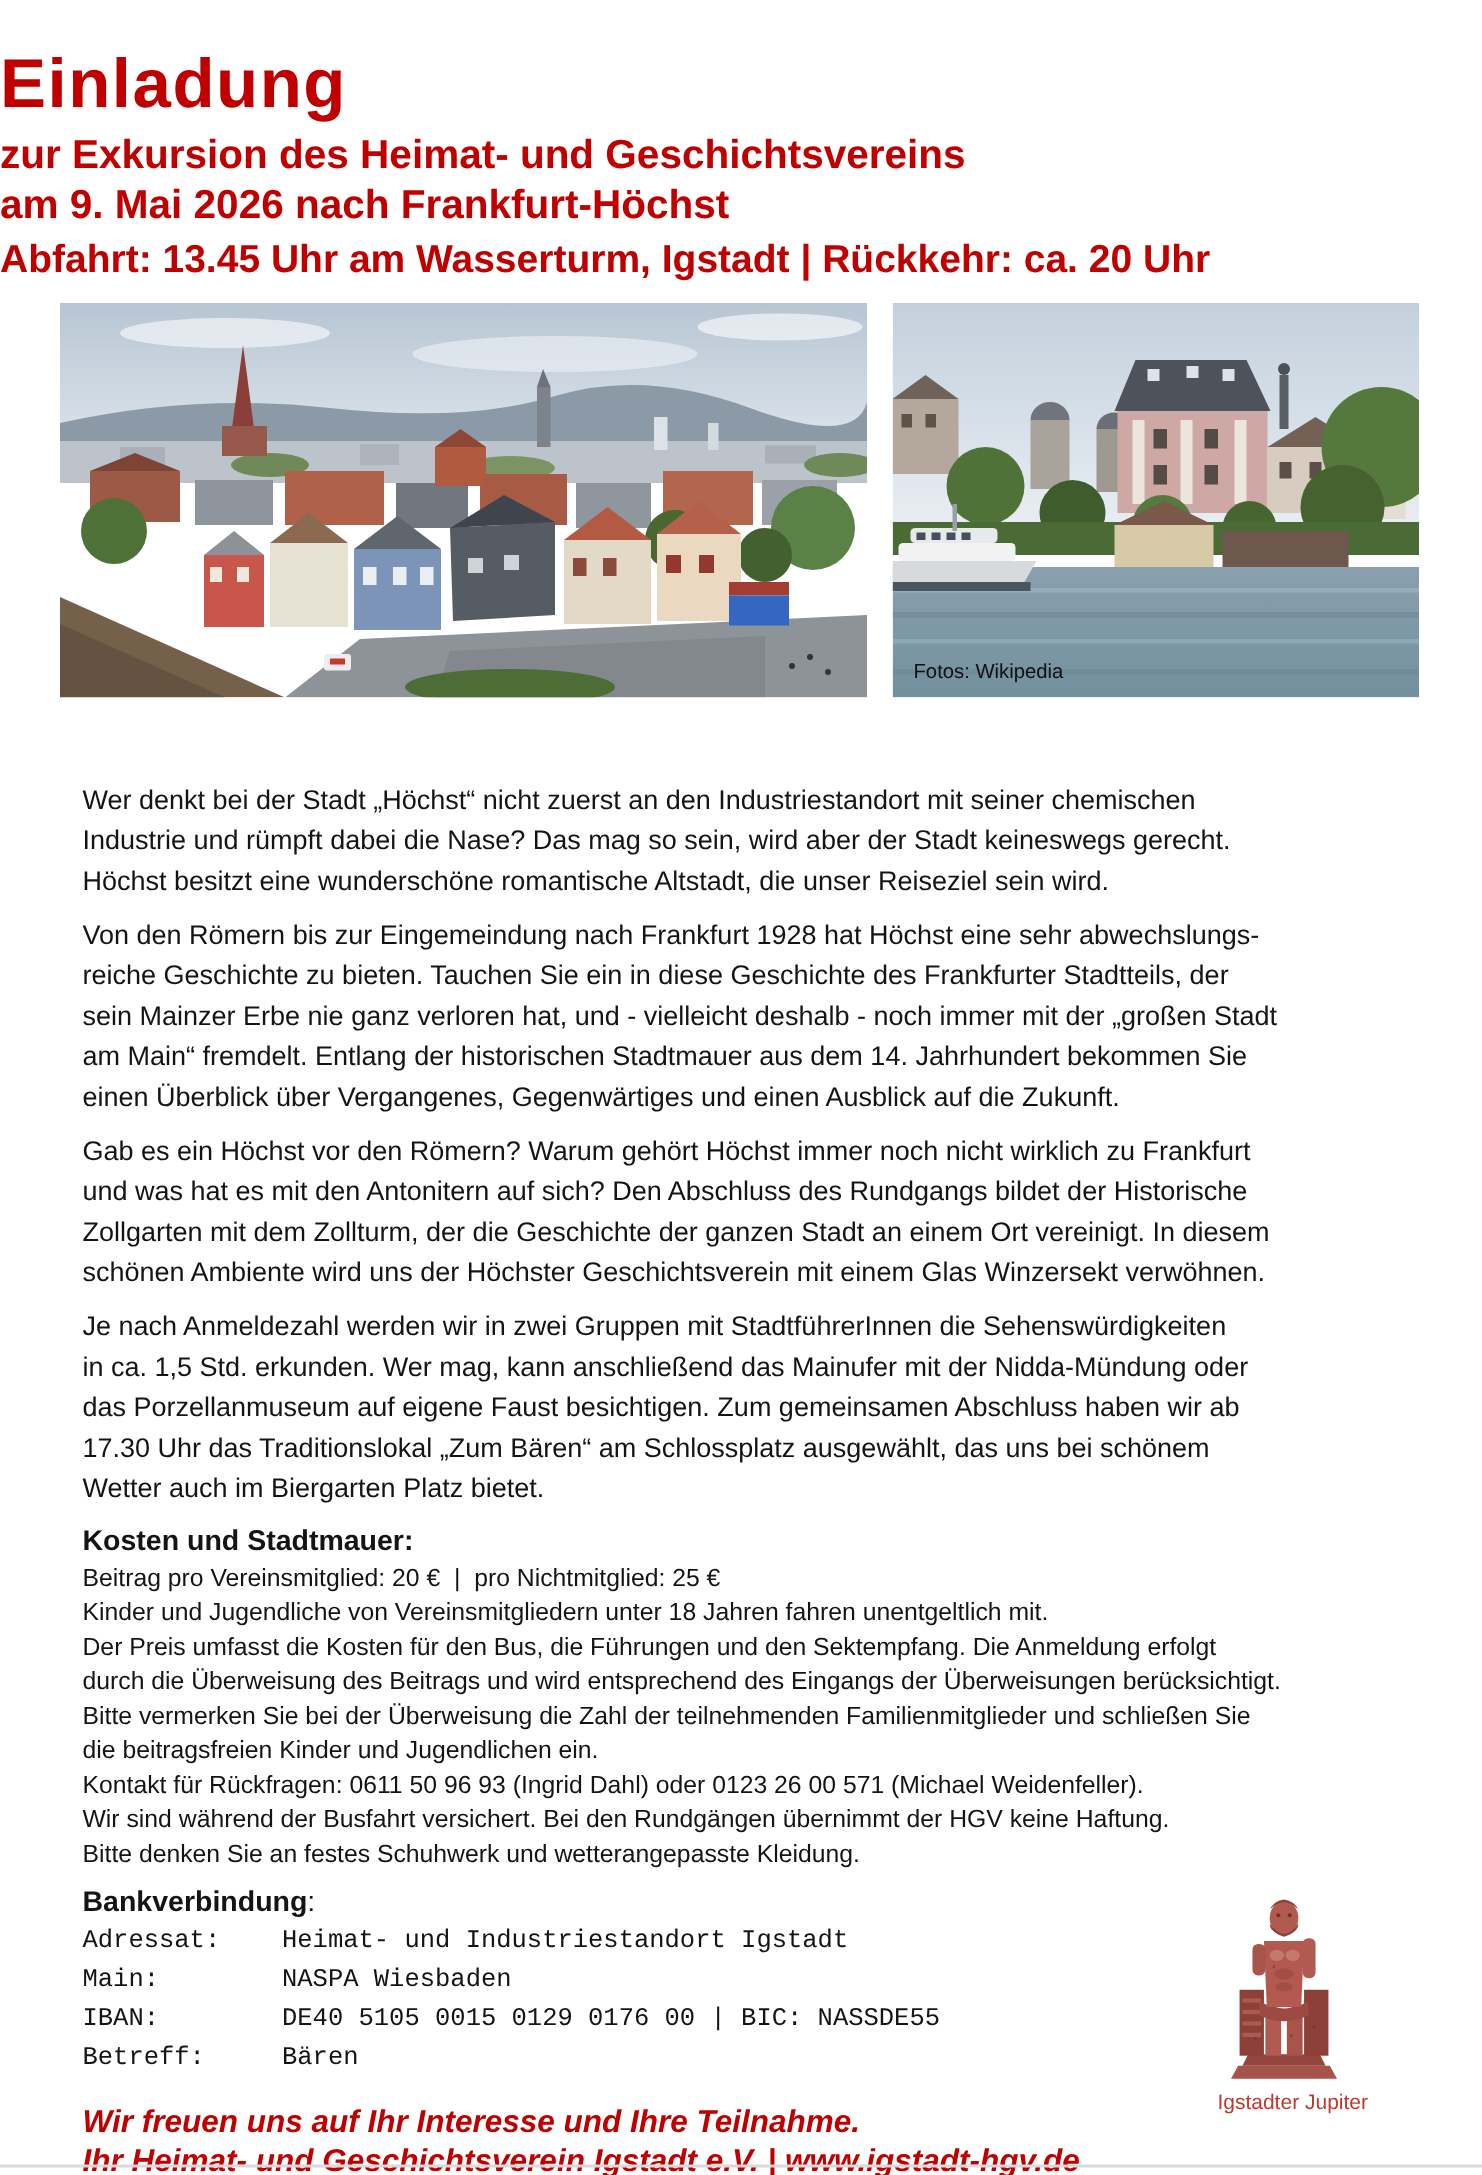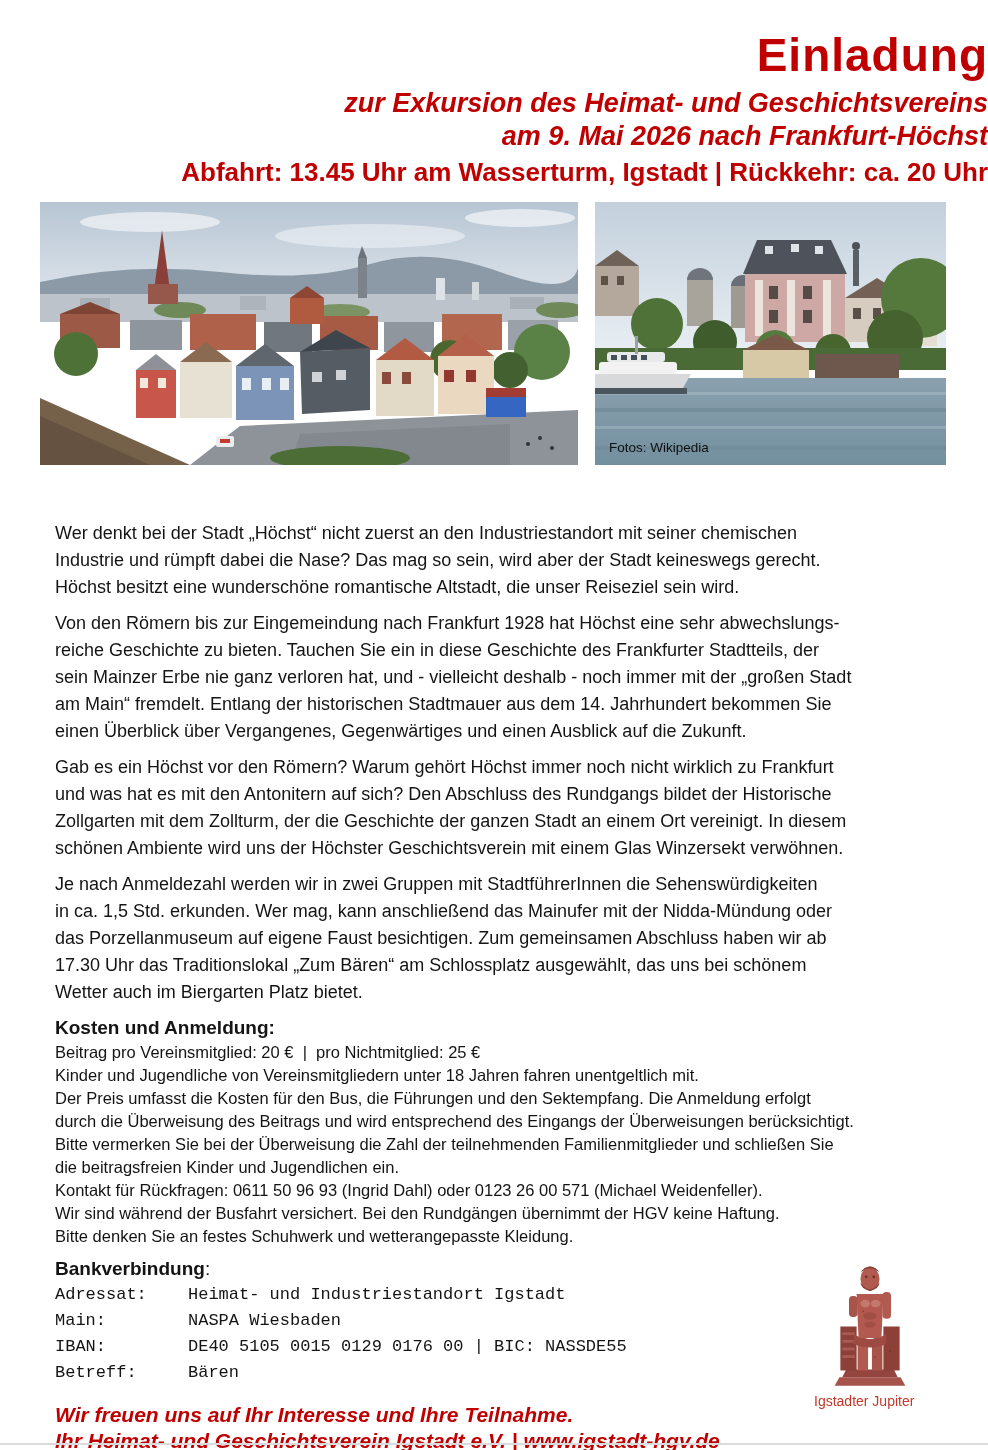--- a/index.html
+++ b/index.html
@@ -6,23 +6,23 @@
     --red:#C00000;
     --caption-red:#C1392B;
     --ink:#141414;
   }
   *{margin:0;padding:0;box-sizing:border-box;}
   html,body{background:#ffffff;}
   body{font-family:"Liberation Sans","DejaVu Sans",sans-serif;color:var(--ink);}
   .page{position:relative;width:988px;height:1450px;background:#fff;overflow:hidden;margin:0 auto;}
 
   
-  .header{padding-top:30px;text-align:right;color:var(--red);font-weight:bold;}
+  .header{padding-top:30px;text-align:left;color:var(--red);font-weight:bold;}
   .header .title{font-size:46px;line-height:50px;letter-spacing:1px;}
-  .header .sub{font-size:27px;line-height:33px;font-style:italic;}
+  .header .sub{font-size:27px;line-height:33px;}
   .header .sub1{margin-top:7px;}
   .header .schedule{font-size:26px;line-height:31px;margin-top:4px;}
 
   
   .photos{display:flex;gap:17px;margin:14px 43px 0 40px;height:298px;}
   .photo{position:relative;overflow:hidden;flex:0 0 auto;}
   .photo svg{display:block;}
   .photo-left{width:538px;height:263px;}
   .photo-right{width:351px;height:263px;}
   .photo-credit{position:absolute;left:14px;bottom:10px;font-size:13.5px;color:#101010;}
@@ -35,21 +35,21 @@
   .small-lines{white-space:pre;font-size:16.5px;line-height:23px;}
 
   .bank-rows{font-size:17px;line-height:26px;font-family:Liberation Mono, monospace;}
   .bank-row{display:flex;}
   .bank-label{width:133px;flex:0 0 auto;}
 
   .footer{margin-top:16px;color:var(--red);font-weight:bold;font-style:italic;
           font-size:21px;line-height:26px;}
 
   
-  .statue-fig{position:absolute;top:1243px;right:62px;width:112px;text-align:left;}
+  .statue-fig{position:absolute;top:1243px;right:76px;width:112px;text-align:right;}
   .statue-fig svg{display:block;margin:0 auto;}
   .statue-caption{margin-top:4px;font-size:14px;color:var(--caption-red);}
 
   .bottom-rule{position:absolute;left:0;right:0;top:1443px;height:2px;background:#d9dadc;}
 </style>
 </head>
 <body>
 
 <div class="page">
 
@@ -245,21 +245,21 @@
     <div class="para">Gab es ein Höchst vor den Römern? Warum gehört Höchst immer noch nicht wirklich zu Frankfurt
 und was hat es mit den Antonitern auf sich? Den Abschluss des Rundgangs bildet der Historische
 Zollgarten mit dem Zollturm, der die Geschichte der ganzen Stadt an einem Ort vereinigt. In diesem
 schönen Ambiente wird uns der Höchster Geschichtsverein mit einem Glas Winzersekt verwöhnen.</div>
     <div class="para">Je nach Anmeldezahl werden wir in zwei Gruppen mit StadtführerInnen die Sehenswürdigkeiten
 in ca. 1,5 Std. erkunden. Wer mag, kann anschließend das Mainufer mit der Nidda-Mündung oder
 das Porzellanmuseum auf eigene Faust besichtigen. Zum gemeinsamen Abschluss haben wir ab
 17.30 Uhr das Traditionslokal „Zum Bären“ am Schlossplatz ausgewählt, das uns bei schönem
 Wetter auch im Biergarten Platz bietet.</div>
 
-    <div class="section-h">Kosten und Anmeldung:</div>
+    <div class="section-h">Kosten und Stadtmauer:</div>
     <div class="small-lines">Beitrag pro Vereinsmitglied: 20 €  |  pro Nichtmitglied: 25 €
 Kinder und Jugendliche von Vereinsmitgliedern unter 18 Jahren fahren unentgeltlich mit.
 Der Preis umfasst die Kosten für den Bus, die Führungen und den Sektempfang. Die Anmeldung erfolgt
 durch die Überweisung des Beitrags und wird entsprechend des Eingangs der Überweisungen berücksichtigt.
 Bitte vermerken Sie bei der Überweisung die Zahl der teilnehmenden Familienmitglieder und schließen Sie
 die beitragsfreien Kinder und Jugendlichen ein.</div>
 
     <div class="small-lines">Kontakt für Rückfragen: 0611 50 96 93 (Ingrid Dahl) oder 0123 26 00 571 (Michael Weidenfeller).
 Wir sind während der Busfahrt versichert. Bei den Rundgängen übernimmt der HGV keine Haftung.
 Bitte denken Sie an festes Schuhwerk und wetterangepasste Kleidung.</div>

